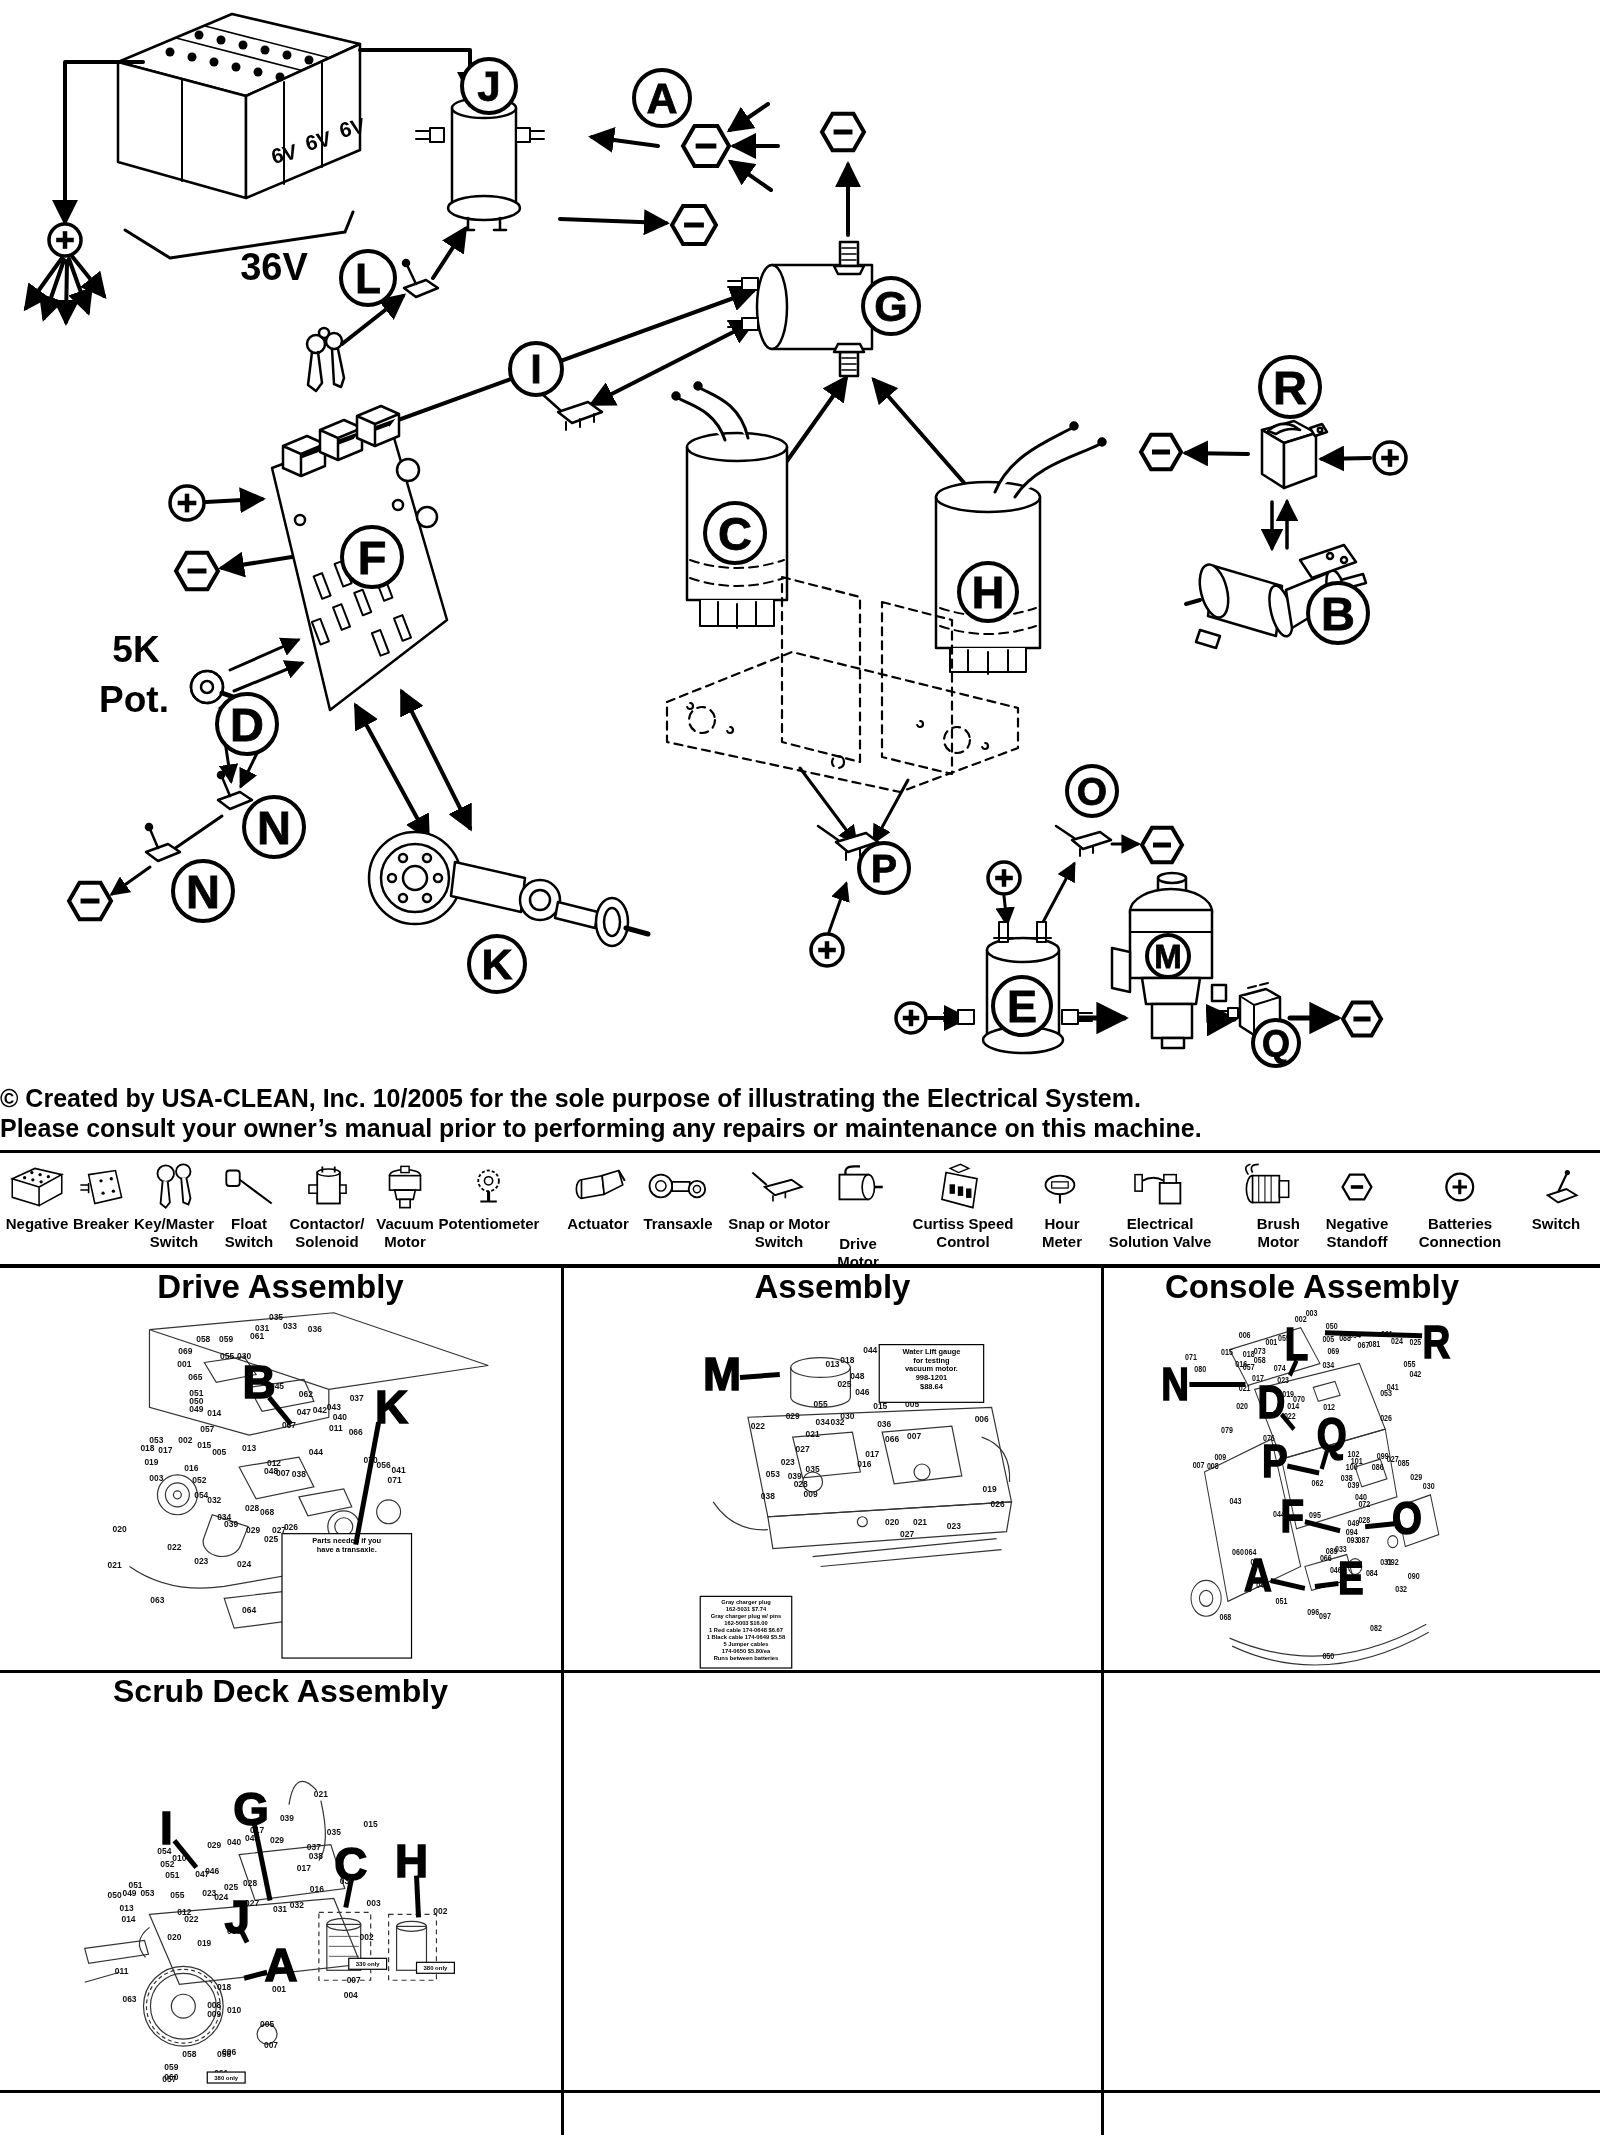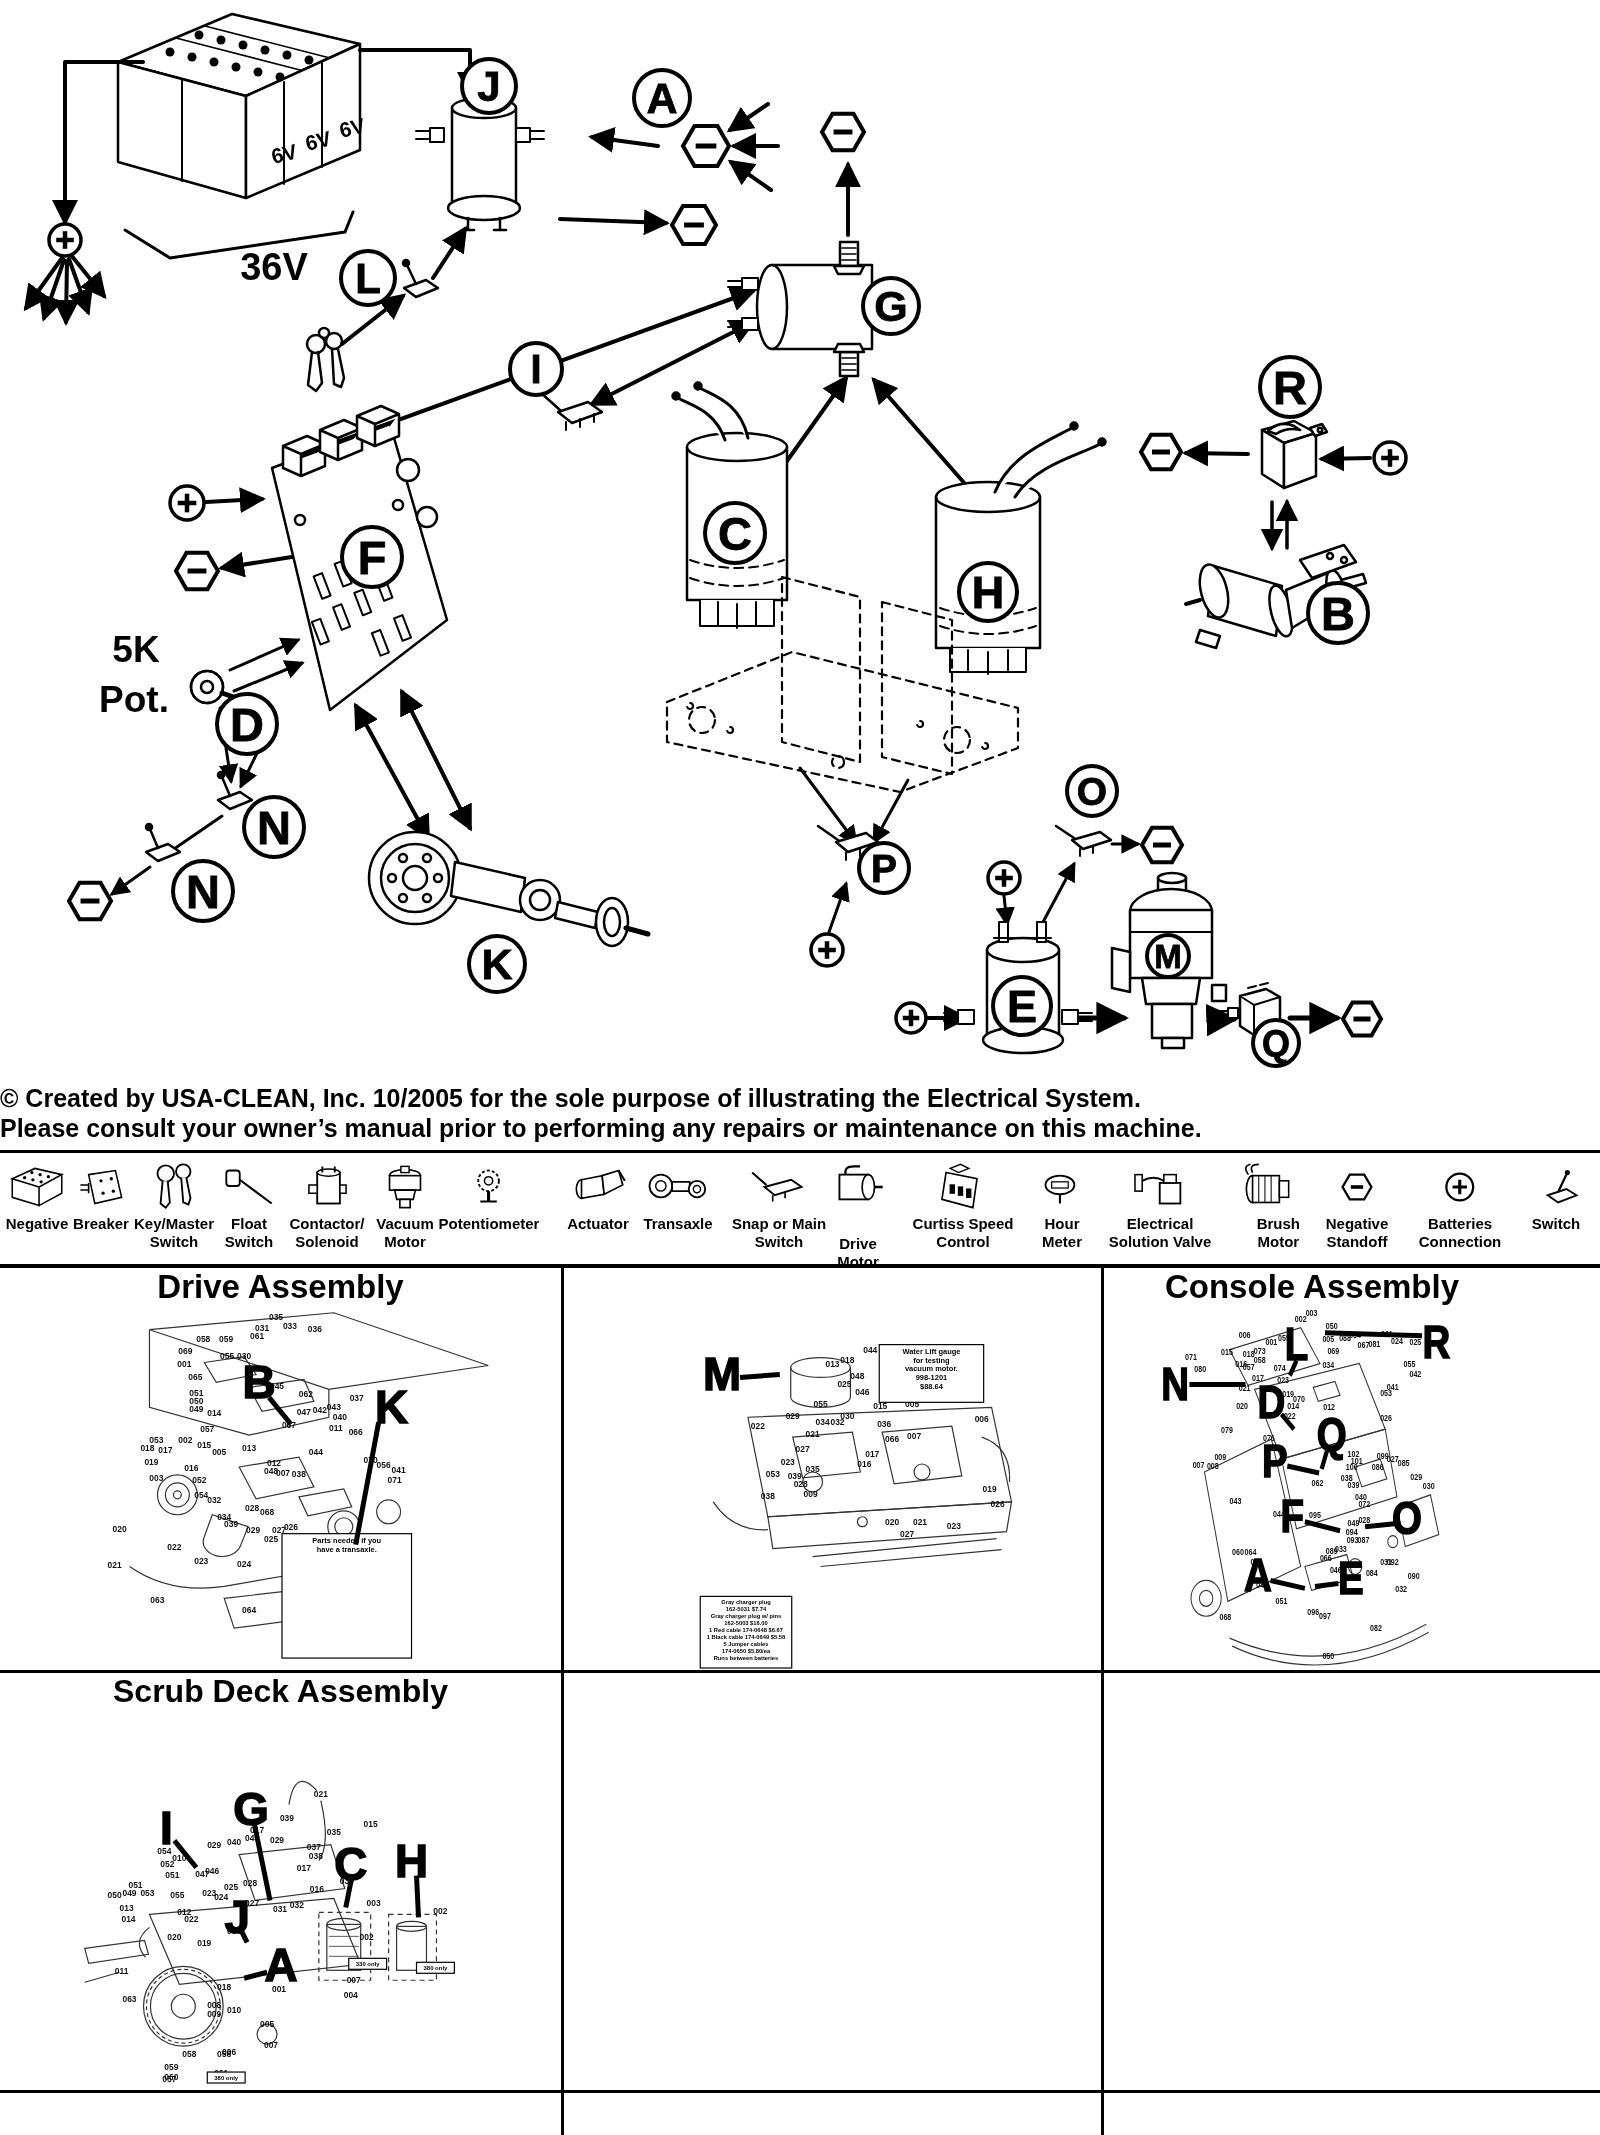--- a/index.html
+++ b/index.html
@@ -583,21 +583,21 @@
       </div>
       <div class="legend-item" style="left: 779px;">
         <div class="legend-icon">
           <svg viewBox="0 0 64 52">
             <path d="M18,26 l26,-7 10,7 -26,8 Z" fill="#fff" stroke="#000" stroke-width="1.8"></path>
             <line x1="20" y1="24" x2="6" y2="12" stroke="#000" stroke-width="2"></line>
             <path d="M26,34 v6 M38,31 v6" stroke="#000" stroke-width="1.6"></path>
           </svg>
         </div>
         <div class="legend-label">
-          <div>Snap or Main</div>
+          <div>Snap or Motor</div>
           <div>Switch</div>
         </div>
       </div>
       <div class="legend-item" style="left: 858px; gap: 20px;">
         <div class="legend-icon">
           <svg viewBox="0 0 64 52">
             <rect x="14" y="14" width="28" height="24" fill="#fff" stroke="#000" stroke-width="1.8"></rect>
             <ellipse cx="42" cy="26" rx="6" ry="12" fill="#fff" stroke="#000" stroke-width="1.6"></ellipse>
             <line x1="48" y1="26" x2="56" y2="26" stroke="#000" stroke-width="2.5"></line>
             <path d="M20,14 q-2,-8 8,-8 h6" fill="none" stroke="#000" stroke-width="2"></path>
@@ -823,20 +823,21 @@
         </g>
         <g>
           <line x1="380" y1="155" x2="357" y2="278" stroke="#000" stroke-width="5"></line>
           <text x="393" y="140" font-size="46" font-weight="bold" fill="#000" stroke="#000" stroke-width="1.5" text-anchor="middle" dominant-baseline="central">K</text>
         </g>
       </svg>
   </div>
 
   <div class="cell" id="cell-lower" style="left:564px;top:1268px;width:537px;height:402px">
     <div class="cell-title">
+      <div>Assembly</div>
     </div>
     <svg class="cell-art" viewBox="0 0 540 404" preserveAspectRatio="none">
       <g stroke="#333" fill="none" stroke-width="1.2">
         <ellipse cx="258" cy="100" rx="30" ry="10"></ellipse>
         <path d="M228,100 v30 a30,10 0 0,0 60,0 v-30"></path>
         <path d="M185,150 L430,140 L450,235 L205,250 Z"></path>
         <path d="M205,250 L450,235 L445,265 L210,282 Z"></path>
         <path d="M230,170 l60,-5 8,40 -58,6 Z"></path>
         <path d="M320,165 l70,-6 10,50 -68,8 Z"></path>
         <circle cx="250" cy="215" r="10"></circle>

